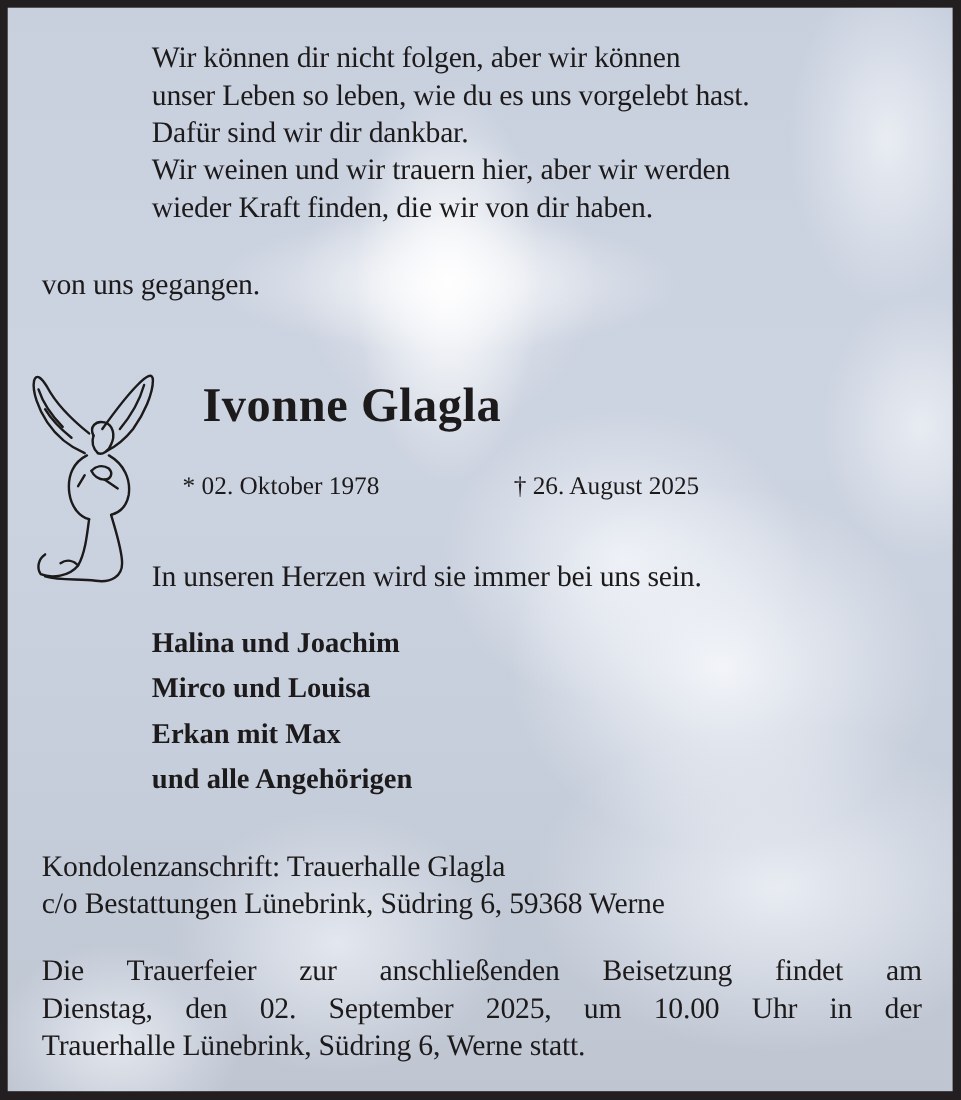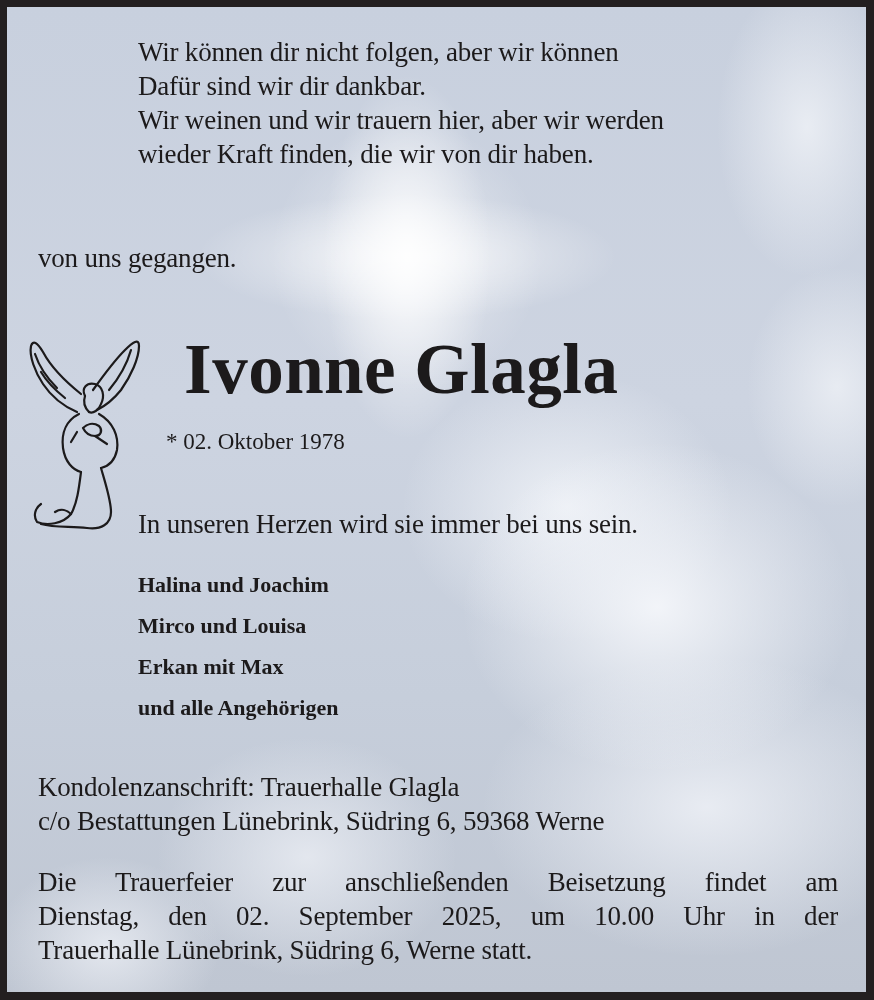--- a/index.html
+++ b/index.html
@@ -25,43 +25,44 @@
         radial-gradient(ellipse 150px 120px at 100px 940px, rgba(236,239,245,0.8), rgba(236,239,245,0) 75%),
         linear-gradient(180deg, #c8d0de 0%, #cdd4e1 40%, #c6cedb 70%, #bfc6d2 100%);
     }
     .line { position: absolute; white-space: nowrap; font-size: 27px; line-height: 34px; letter-spacing: -0.2px; }
     .poem { left: 131px; top: 28px; }
     .poem .line { position: static; display: block; }
     .intro { left: 31px; top: 234px; }
     .intro .line { position: static; display: block; }
     .name {
       position: absolute; left: 177px; top: 322px;
-      font-size: 71px; font-weight: bold; letter-spacing: 0.5px; line-height: 80px;
+      font-size: 44px; font-weight: bold; letter-spacing: 0.5px; line-height: 80px;
       white-space: nowrap;
     }
     .dates { position: absolute; top: 418px; font-size: 23px; line-height: 34px; white-space: nowrap; }
     .born { left: 159px; }
     .died { left: 460px; }
     .motto { left: 131px; top: 500px; }
     .family { position: absolute; left: 131px; top: 557px; }
-    .family .fam { display: block; font-size: 22px; font-weight: bold; line-height: 41px; white-space: nowrap; }
+    .family .fam { display: block; font-size: 26px; font-weight: bold; line-height: 41px; white-space: nowrap; }
     .address { left: 31px; top: 763px; }
     .address .line { position: static; display: block; }
     .service { position: absolute; left: 31px; top: 858px; width: 800px; }
     .service .line { position: static; display: block; text-align: justify; text-align-last: justify; }
     .service .line.last { text-align-last: left; }
     .angel { position: absolute; left: 14px; top: 325px; width: 126px; height: 202px; }
   </style>
 </head>
 <body>
 
 <div class="notice">
 
   <div class="poem" style="position:absolute;">
     <span class="line">Wir können dir nicht folgen, aber wir können</span>
+    <span class="line">unser Leben so leben, wie du es uns vorgelebt hast.</span>
     <span class="line">Dafür sind wir dir dankbar.</span>
     <span class="line">Wir weinen und wir trauern hier, aber wir werden</span>
     <span class="line">wieder Kraft finden, die wir von dir haben.</span>
   </div>
 
   <div class="intro" style="position:absolute;">
     <span class="line">von uns gegangen.</span>
   </div>
 
   <svg class="angel" viewBox="0 0 126 202" fill="none" stroke="#1c1a1b" stroke-width="2.2" stroke-linecap="round" stroke-linejoin="round">
@@ -83,20 +84,21 @@
     <path d="M56 100 L50 110 M74 104 L86 112"></path>
 
     <path d="M60 140 C58 156 56 172 50 182 C42 192 26 194 16 190 C12 184 14 176 20 172"></path>
     <path d="M80 136 C84 150 90 168 90 180 C90 192 80 198 66 196 C50 194 34 196 20 192"></path>
     <path d="M34 180 C40 176 46 178 50 182"></path>
   </svg>
 
   <div class="name">Ivonne Glagla</div>
 
   <div class="dates born">* 02. Oktober 1978</div>
+  <div class="dates died">† 26. August 2025</div>
 
   <div class="line motto">In unseren Herzen wird sie immer bei uns sein.</div>
 
   <div class="family">
     <span class="fam">Halina und Joachim</span>
     <span class="fam">Mirco und Louisa</span>
     <span class="fam">Erkan mit Max</span>
     <span class="fam">und alle Angehörigen</span>
   </div>
 

